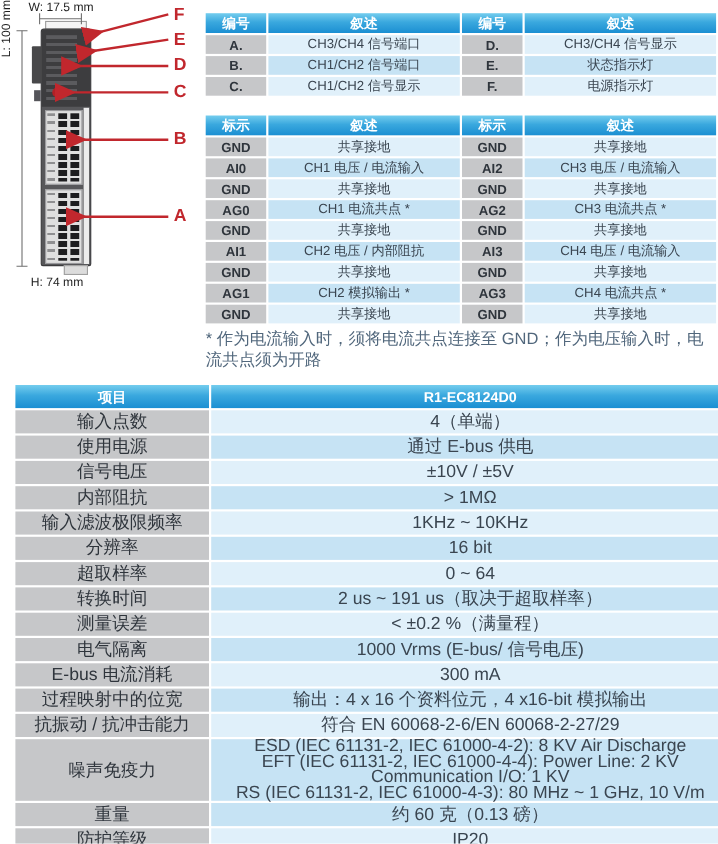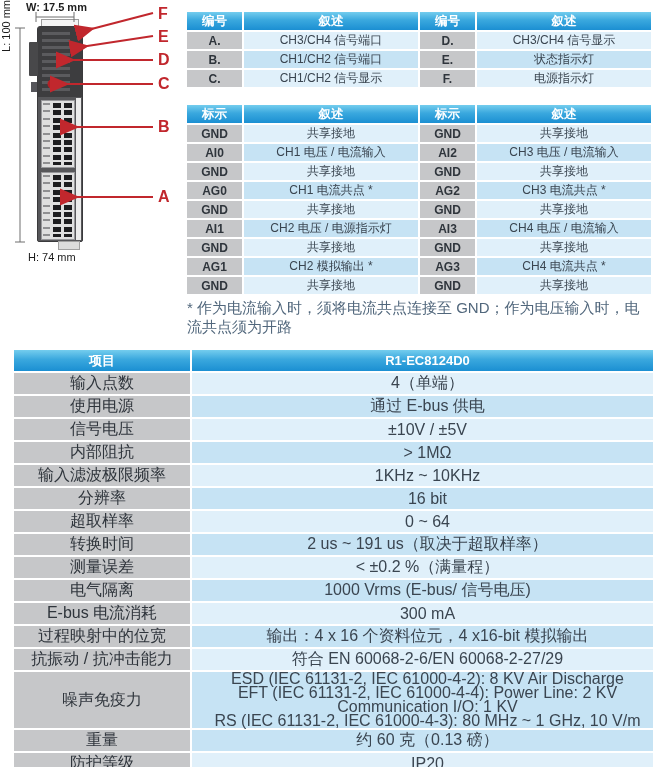--- a/index.html
+++ b/index.html
@@ -2,21 +2,21 @@
 <html><head>
 <meta charset="utf-8">
 <style>
   html,body{margin:0;padding:0;background:#fff;}
   .page{position:relative;width:653px;height:767px;background:#fff;overflow:hidden;
         font-family:"Liberation Sans","DejaVu Sans",sans-serif;color:#3a4550;}
 
   
   .figure{position:absolute;left:0;top:0;width:185px;height:310px;}
   .dim-label{position:absolute;font-size:11px;color:#1d1d1d;white-space:nowrap;}
-  .dim-w{left:26px;top:1px;font-weight:bold;}
+  .dim-w{left:26px;top:1px;}
   .dim-h{left:28px;top:251px;}
   .dim-l{left:2px;top:92px;writing-mode:vertical-rl;transform:rotate(180deg);font-size:11px;color:#1d1d1d;}
   .dev-cap{position:absolute;left:41px;top:19px;width:38px;height:8px;background:#f4f4f4;border:1px solid #9c9c9c;box-sizing:border-box;}
   .device{position:absolute;left:37px;top:26px;width:46px;height:216px;background:#57575a;border:1px solid #3a3a3c;border-radius:3px 3px 2px 2px;box-sizing:border-box;}
   .dev-top{position:absolute;left:0;top:0;right:0;height:70px;background:#3d3d3f;border-radius:2px 2px 0 0;overflow:hidden;}
   .dev-vents{position:absolute;top:5px;left:4px;width:28px;height:60px;
      background:repeating-linear-gradient(180deg,#5b5b5e 0 3px,#3d3d3f 3px 7px),
                 repeating-linear-gradient(90deg,transparent 0 10px,#3d3d3f 10px 14px);}
   .dev-edge{position:absolute;right:1px;top:71px;bottom:1px;width:5px;background:#ececec;}
   .din-clip{position:absolute;left:29px;top:42px;width:9px;height:34px;background:#48484a;border-radius:1px;}
@@ -206,21 +206,21 @@
             <td class="desc dark">CH3 电流共点 *</td>
           </tr>
           <tr>
             <td class="label">GND</td>
             <td class="desc light">共享接地</td>
             <td class="label">GND</td>
             <td class="desc light">共享接地</td>
           </tr>
           <tr>
             <td class="label">AI1</td>
-            <td class="desc dark">CH2 电压 / 电源指示灯</td>
+            <td class="desc dark">CH2 电压 / 内部阻抗</td>
             <td class="label">AI3</td>
             <td class="desc dark">CH4 电压 / 电流输入</td>
           </tr>
           <tr>
             <td class="label">GND</td>
             <td class="desc light">共享接地</td>
             <td class="label">GND</td>
             <td class="desc light">共享接地</td>
           </tr>
           <tr>

